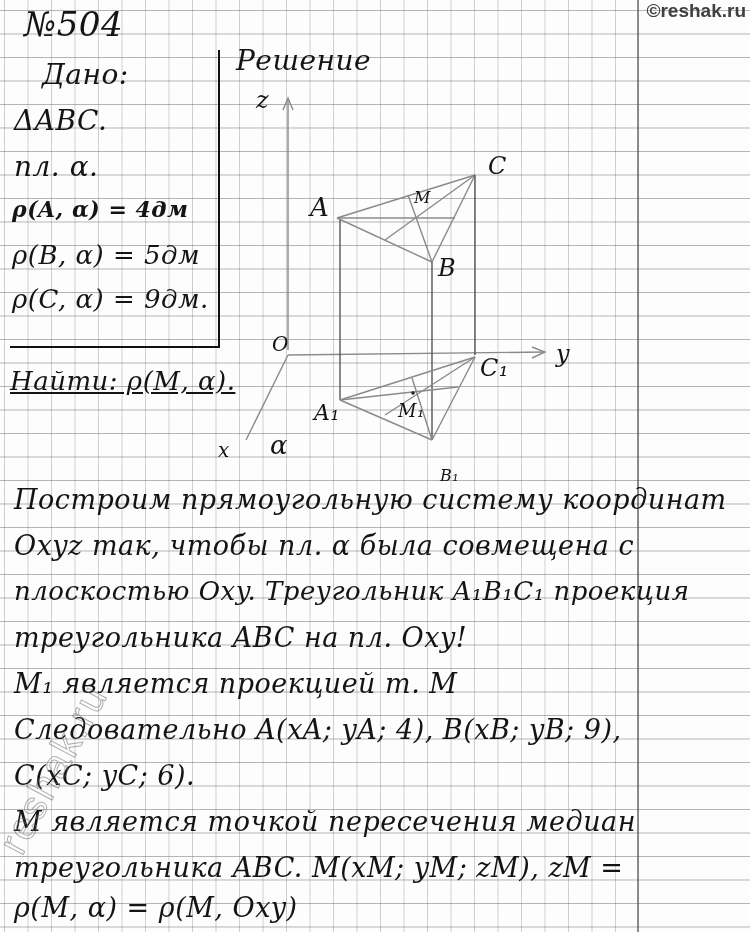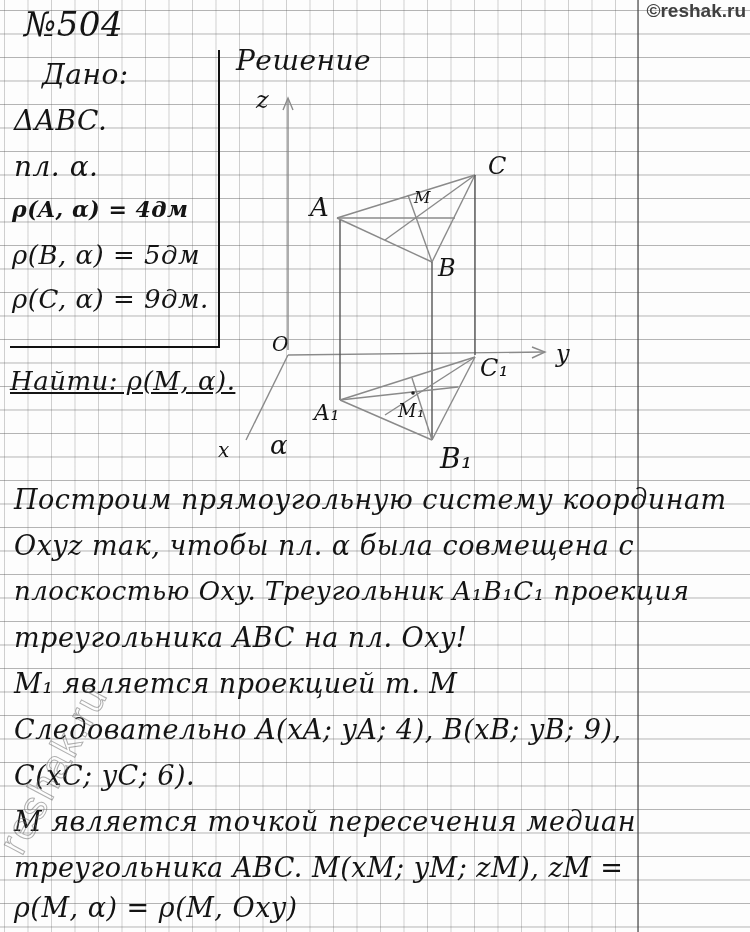--- a/index.html
+++ b/index.html
@@ -111,21 +111,21 @@
 <div class="hw" style="left:272px; top:332px; font-size:20px;">O</div>
 <div class="hw" style="left:556px; top:340px; font-size:24px;">y</div>
 <div class="hw" style="left:218px; top:438px; font-size:20px;">x</div>
 <div class="hw" style="left:270px; top:430px; font-size:26px;">α</div>
 
 <div class="hw" style="left:310px; top:192px; font-size:26px;">A</div>
 <div class="hw" style="left:438px; top:254px; font-size:24px;">B</div>
 <div class="hw" style="left:488px; top:152px; font-size:24px;">C</div>
 <div class="hw" style="left:414px; top:188px; font-size:16px;">M</div>
 <div class="hw" style="left:314px; top:400px; font-size:22px;">A₁</div>
-<div class="hw" style="left:440px; top:442px; font-size:28px;">B₁</div>
+<div class="hw" style="left:440px; top:466px; font-size:16px;">B₁</div>
 <div class="hw" style="left:480px; top:354px; font-size:24px;">C₁</div>
 <div class="hw" style="left:398px; top:400px; font-size:18px;">M₁</div>
 
 <div class="hw" style="left:14px; top:484px; font-size:27px;">Построим прямоугольную систему координат</div>
 <div class="hw" style="left:14px; top:530px; font-size:27px;">Oxyz так, чтобы пл. α была совмещена с</div>
 <div class="hw" style="left:14px; top:576px; font-size:26px;">плоскостью Oxy. Треугольник A₁B₁C₁ проекция</div>
 <div class="hw" style="left:14px; top:622px; font-size:27px;">треугольника ABC на пл. Oxy!</div>
 <div class="hw" style="left:14px; top:668px; font-size:27px;">M₁ является проекцией т. M</div>
 <div class="hw" style="left:14px; top:714px; font-size:27px;">Следовательно A(xA; yA; 4), B(xB; yB; 9),</div>
 <div class="hw" style="left:14px; top:760px; font-size:27px;">C(xC; yC; 6).</div>

